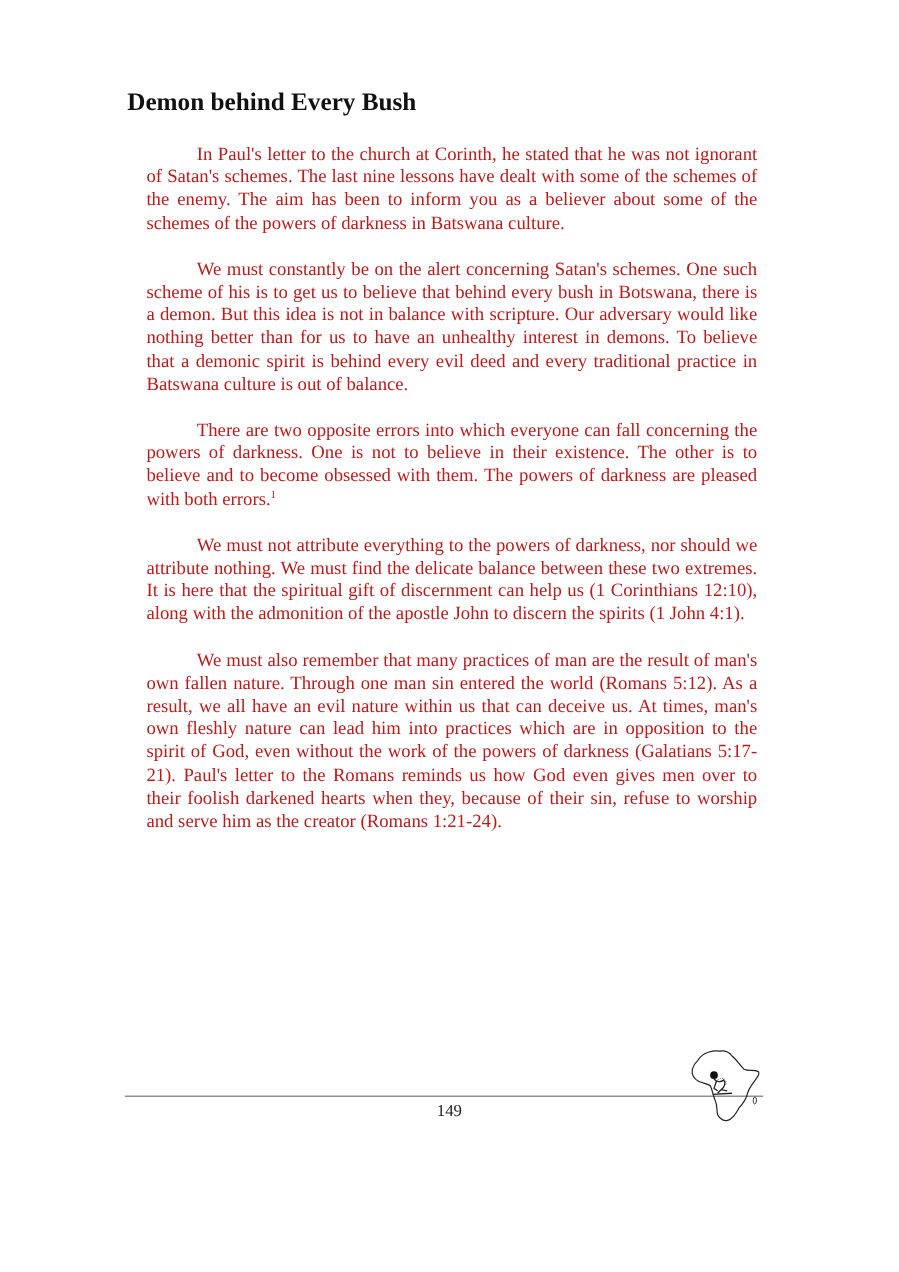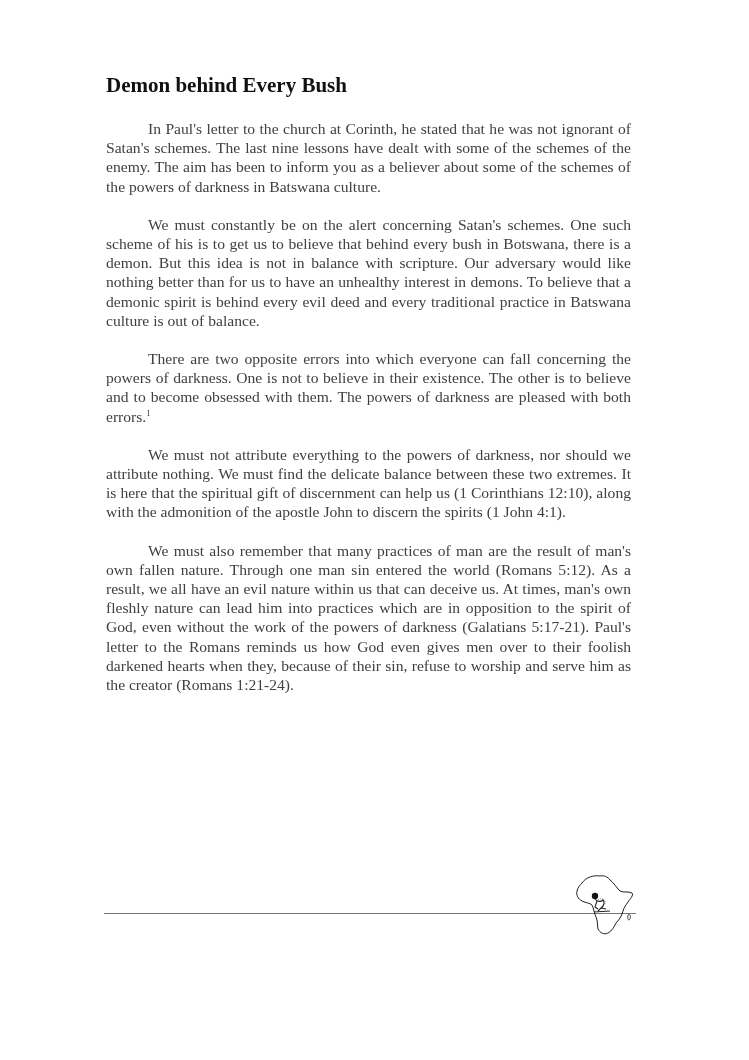--- a/index.html
+++ b/index.html
@@ -10,24 +10,24 @@
     }
     .title {
       position: absolute; left: 106px; top: 72px; margin: 0;
       font-family: "Liberation Serif", serif; font-weight: bold; font-size: 21px; line-height: 26px;
       color: #111;
     }
     .body-text {
       position: absolute; left: 106px; top: 119px; width: 525px;
     }
     .para {
-      margin: 0 0 19px 0;
+      margin: 0 0 19px 16px;
       font-size: 15.6px; line-height: 19.2px;
       text-align: justify; text-indent: 42px;
-      color: #404040;
+      color: #b91c1c;
     }
     .para sup { font-size: 9px; line-height: 0; vertical-align: super; }
     .footer-rule {
       position: absolute; left: 104px; top: 913px; width: 532px; height: 1px; background: #777;
     }
     .page-number {
       position: absolute; left: 0; width: 749px; top: 919px; text-align: center;
       font-size: 14px; line-height: 16px; color: #222;
     }
     .logo {
@@ -42,20 +42,21 @@
 
   <div class="body-text">
     <p class="para">In Paul's letter to the church at Corinth, he stated that he was not ignorant of Satan's schemes.  The last nine lessons have dealt with some of the schemes of the enemy.  The aim has been to inform you as a believer about some of the schemes of the powers of darkness in Batswana culture.</p>
     <p class="para">We must constantly be on the alert concerning Satan's schemes.  One such scheme of his is to get us to believe that behind every bush in Botswana, there is a demon.  But this idea is not in balance with scripture.  Our adversary would like nothing better than for us to have an unhealthy interest in demons.  To believe that a demonic spirit is behind every evil deed and every traditional practice in Batswana culture is out of balance.</p>
     <p class="para"><span>There are two opposite errors into which everyone can fall concerning the powers of darkness.  One is not to believe in their existence.  The other is to believe and to become obsessed with them.  The powers of darkness are pleased with both errors.</span><sup>1</sup></p>
     <p class="para">We must not attribute everything to the powers of darkness, nor should we attribute nothing.  We must find the delicate balance between these two extremes.  It is here that the spiritual gift of discernment can help us (1 Corinthians 12:10), along with the admonition of the apostle John to discern the spirits (1 John 4:1).</p>
     <p class="para">We must also remember that many practices of man are the result of man's own fallen nature.  Through one man sin entered the world (Romans 5:12).  As a result, we all have an evil nature within us that can deceive us.  At times, man's own fleshly nature can lead him into practices which are in opposition to the spirit of God, even without the work of the powers of darkness (Galatians 5:17-21).  Paul's letter to the Romans reminds us how God even gives men over to their foolish darkened hearts when they, because of their sin, refuse to worship and serve him as the creator (Romans 1:21-24).</p>
   </div>
 
   <div class="footer-rule"></div>
+  <div class="page-number">149</div>
 
   <svg class="logo" viewBox="0 0 72 72">
     <path d="M14 14 C18 8, 26 6, 32 7 C36 6, 40 8, 42 11 C46 14, 48 18, 52 22 C56 24, 60 22, 64 24 C66 26, 62 30, 60 33 C58 36, 56 38, 55 42 C54 46, 52 50, 48 54 C46 58, 44 62, 40 64 C36 66, 32 64, 30 60 C29 56, 30 52, 28 48 C26 44, 26 40, 24 36 C22 34, 18 34, 14 32 C10 30, 8 26, 9 22 C10 18, 12 16, 14 14 Z" fill="none" stroke="#222" stroke-width="1"></path>
     <path d="M60 46 C62 44, 63 47, 62 50 C61 52, 59 51, 60 46 Z" fill="none" stroke="#222" stroke-width="0.8"></path>
     <circle cx="27" cy="27" r="3.2" fill="#111"></circle>
     <path d="M27 30 C29 33, 33 33, 35 31 C37 33, 36 37, 33 39 L30 42 M29 32 L27 38 L30 40 M33 39 L38 40" fill="none" stroke="#222" stroke-width="1.1"></path>
     <path d="M30 31 C34 28, 38 30, 37 35" fill="none" stroke="#555" stroke-width="0.7" stroke-dasharray="1 1"></path>
     <line x1="26" y1="43" x2="42" y2="42" stroke="#222" stroke-width="1.2"></line>
   </svg>
 </div>

